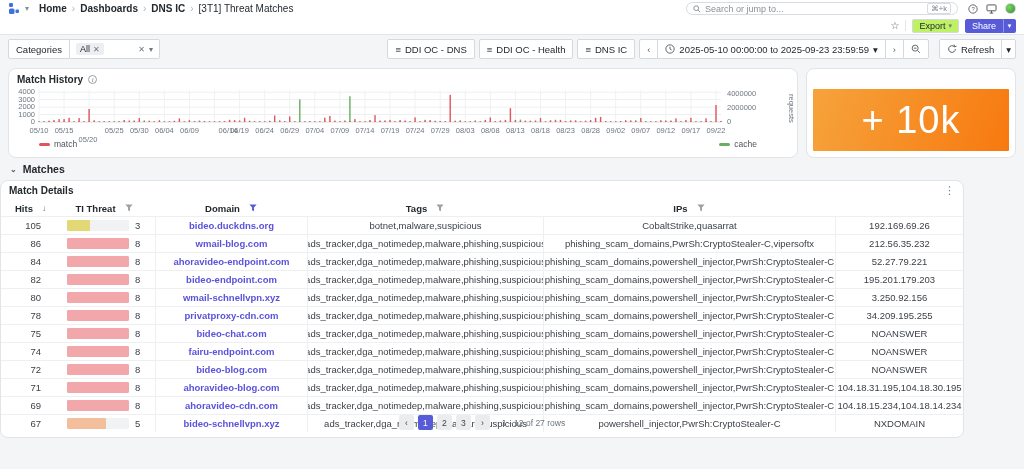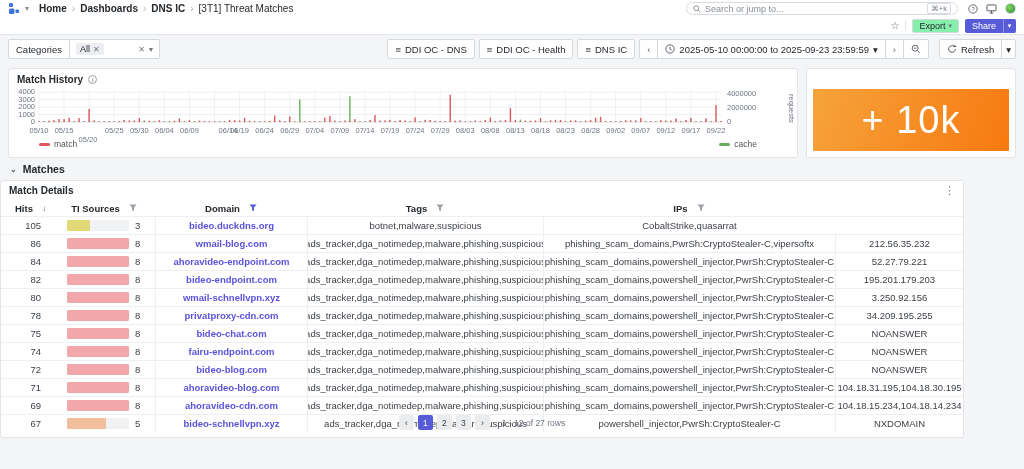--- a/index.html
+++ b/index.html
@@ -21,21 +21,21 @@
   .navicons{display:flex;align-items:center;gap:8px;margin-left:10px}
   .navicon{color:#555B62;cursor:pointer;display:flex;align-items:center}
   .avatar{width:11px;height:11px;border-radius:50%;background:radial-gradient(circle at 35% 35%,#7ED957,#2E8B3D);border:1px solid #CFD3D8;cursor:pointer}
 
   
   .actionsrow{position:absolute;top:17px;left:0;right:0;height:18px;background:#fff;border-bottom:1px solid #E3E5E8;display:flex;align-items:center;justify-content:flex-end;gap:6px;padding:0 8px;z-index:4}
   .star{color:#555B62;font-size:10px;cursor:pointer}
   .vdiv{width:1px;height:11px;background:#E3E5E8}
   .btn{display:inline-flex;align-items:center;gap:3px;background:#fff;border:1px solid #D5D9DE;border-radius:2px;height:14px;padding:0 6px;font-size:9px;color:#24292E;cursor:pointer;white-space:nowrap}
   .btn .dd{font-size:7px;color:#6E7680}
-  .btn-export{background:#86efac}
+  .btn-export{background:#bef264}
   .btn-share{background:#585BD8;border-color:#585BD8;color:#fff;border-radius:2px 0 0 2px}
   .btn-share-dd{background:#585BD8;border:1px solid #585BD8;border-left:1px solid rgba(255,255,255,.35);color:#fff;height:14px;width:13px;display:inline-flex;align-items:center;justify-content:center;font-size:7px;border-radius:0 2px 2px 0;cursor:pointer;margin-left:-6px}
 
   
   .toolbar{position:absolute;top:38px;left:8px;right:8px;height:22px;display:flex;align-items:center;justify-content:space-between;z-index:3}
   .tgroup{display:flex;align-items:center;gap:4px}
   .tbtn{display:inline-flex;align-items:center;gap:4px;background:#fff;border:1px solid #D5D9DE;border-radius:2px;height:20px;padding:0 7px;font-size:9.5px;color:#24292E;cursor:pointer;white-space:nowrap}
   .tbtn .ico{color:#555B62;display:flex;align-items:center}
   .categories{display:flex;align-items:center}
   .cat-label{background:#fff;border:1px solid #D5D9DE;border-radius:2px 0 0 2px;height:20px;display:flex;align-items:center;padding:0 7px;font-size:9.5px}
@@ -44,21 +44,21 @@
   .chip .x,.cat-combo .x{color:#6E7680;font-size:8px;cursor:pointer}
   .timegroup{display:flex;align-items:center}
   .timegroup .tbtn{border-radius:0;margin-left:-1px}
   .timegroup .tbtn:first-child{border-radius:2px 0 0 2px;margin-left:0}
   .timegroup .tbtn:last-child{border-radius:0 2px 2px 0}
   .refresh{margin-left:6px}
   .refresh .tbtn{border-radius:2px 0 0 2px}
   .refresh .tbtn.rdd{border-radius:0 2px 2px 0;margin-left:-1px;padding:0 4px}
 
   
-  .panel{position:absolute;background:#fff;border:1px solid #E2E4E8;border-radius:2px}
+  .panel{position:absolute;background:#fff;border:1px solid #E2E4E8;border-radius:8px}
   .ptitle{font-size:10px;font-weight:bold;color:#24292E;display:flex;align-items:center;gap:5px;padding:5px 8px 0 8px}
   .info{width:9px;height:9px;border-radius:50%;border:1px solid #9AA0A6;color:#9AA0A6;font-size:6.5px;display:inline-flex;align-items:center;justify-content:center;font-style:italic;font-family:"Liberation Serif",serif;cursor:pointer}
 
   
   #match-history{left:8px;top:68px;width:790px;height:90px}
   .chartwrap{position:relative;height:66px;margin-top:2px}
   .ylab{position:absolute;font-size:7.5px;color:#6E7680;width:26px;text-align:right;line-height:8px}
   .yrlab{position:absolute;font-size:7.5px;color:#6E7680;left:718px;line-height:8px}
   .xlab{position:absolute;font-size:7.5px;color:#6E7680;transform:translateX(-50%);top:40px;line-height:8px}
   .requests-label{position:absolute;right:1px;top:6px;font-size:7.5px;color:#6E7680;writing-mode:vertical-rl;height:30px;text-align:center}
@@ -619,21 +619,21 @@
   <div class="tablewrap">
     <div class="thead">
       <div class="th hits">
         <span>Hits</span>
         <span class="sortarrow">↓</span>
         <svg class="funnel" viewBox="0 0 10 10">
             <path d="M0.5,0.5 h9 L6.2,4.5 V9 L3.8,7.8 V4.5 Z"></path>
           </svg>
       </div>
       <div class="th">
-        <span>TI Sources</span>
+        <span>TI Threat</span>
         <svg class="funnel" viewBox="0 0 10 10">
             <path d="M0.5,0.5 h9 L6.2,4.5 V9 L3.8,7.8 V4.5 Z"></path>
           </svg>
       </div>
       <div class="th">
         <span>Domain</span>
         <svg class="funnel active" viewBox="0 0 10 10">
             <path d="M0.5,0.5 h9 L6.2,4.5 V9 L3.8,7.8 V4.5 Z"></path>
           </svg>
       </div>
@@ -663,20 +663,23 @@
           </div>
           <div class="td bl">
             <span class="domain">bideo.duckdns.org</span>
           </div>
           <div class="td bl">
             <span>botnet,malware,suspicious</span>
           </div>
           <div class="td bl">
             <span>CobaltStrike,quasarrat</span>
           </div>
+          <div class="td bl">
+            <span>192.169.69.26</span>
+          </div>
         </div>
         <div class="trow">
           <div class="td hits">
             <span>86</span>
           </div>
           <div class="td gauge">
             <span class="gtrack">
               <span class="gfill" style="width: 100%; background: rgb(242, 167, 171); display: block;"></span>
             </span>
             <span>8</span>

